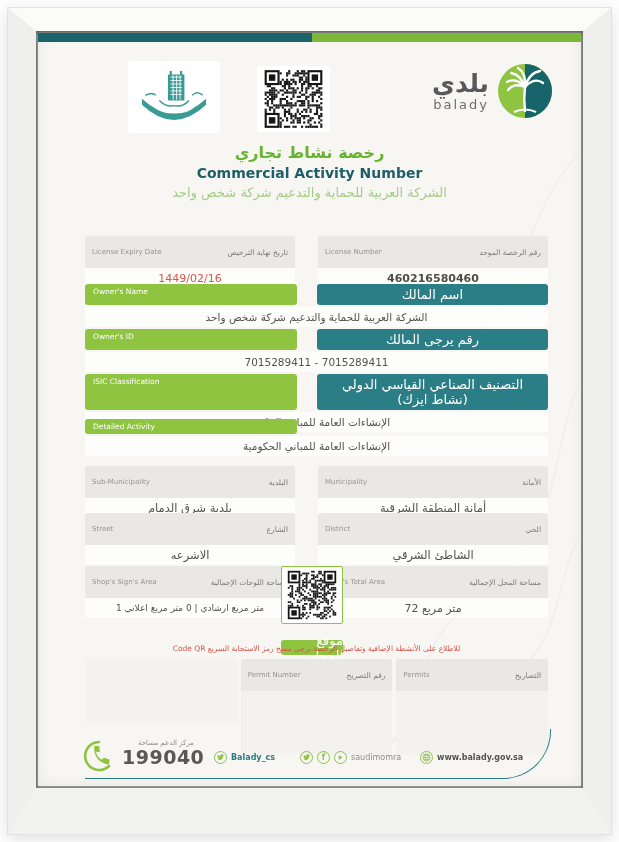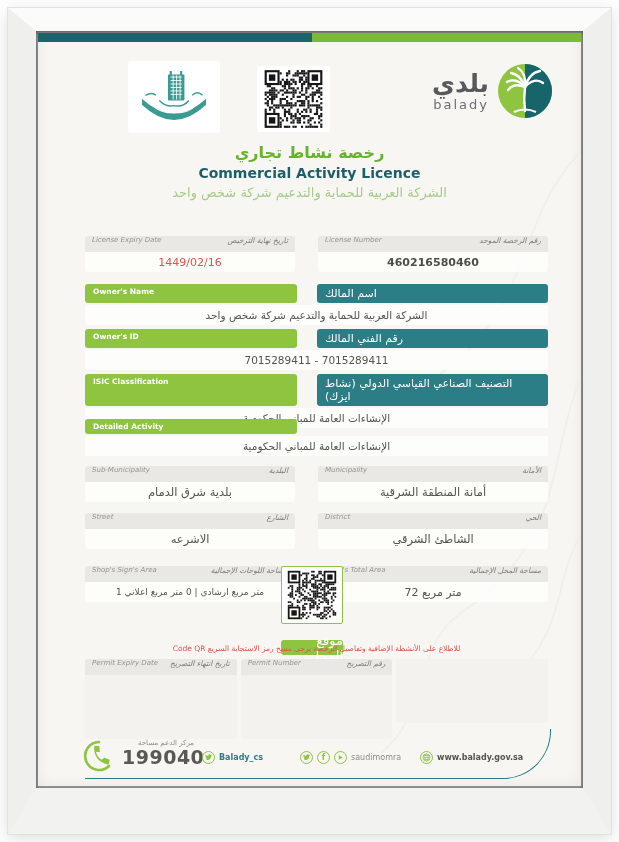--- a/index.html
+++ b/index.html
@@ -31,36 +31,36 @@
   .balady-ar { font-size:25px; font-weight:bold; color:#58595b; line-height:1; letter-spacing:0; }
   .balady-en { font-size:13px; color:#6d6e71; letter-spacing:2px; margin-top:1px; }
 
   
   .titleblock { position:absolute; left:0; right:0; top:110px; text-align:center; }
   .t-ar { font-size:16px; font-weight:bold; color:#67b32e; }
   .t-en { font-size:14px; font-weight:bold; color:#1d5e68; margin-top:3px; }
   .t-co { font-size:13px; color:#a6cc88; margin-top:4px; }
 
   
-  .labelbar { height:16px; background:#e9e8e5; border-radius:3px 3px 0 0;
-              display:flex; align-items:flex-start; justify-content:space-between; padding:0 7px;font-style:italic; }
+  .labelbar { height:32px; background:#e9e8e5; border-radius:3px 3px 0 0;
+              display:flex; align-items:center; justify-content:space-between; padding:0 7px; }
   .labelbar .en { font-size:7px; color:#96948f; }
   .labelbar .ar { font-size:7.5px; color:#7d7b76; direction:rtl; }
   .valuebox { height:20px; background:rgba(253,253,251,.92); border-radius:0 0 3px 3px;
               display:flex; align-items:center; justify-content:center;
               font-size:11px; color:#55534d; }
   .pos { position:absolute; }
 
   
   .fwrow { position:absolute; left:47px; width:463px; }
   .fwhead { display:flex; gap:20px; }
   .greenbar { width:212px; background:#8ec440; border-radius:3px; color:#fff;
-              font-size:7.5px; font-weight:bold; padding:3px 8px; }
+              font-size:7.5px; font-weight:normal; padding:3px 8px; }
   .tealbar  { flex:1; background:#2b7e85; border-radius:3px; color:#fff;
-              font-size:11px; text-align:left; padding:3px 8px; direction:rtl; }
+              font-size:13px; text-align:center; padding:3px 8px; direction:rtl; }
   .fwvalue { margin-top:2px; background:#fdfdfb; border-radius:3px; height:20px;
              display:flex; align-items:center; justify-content:center;
              font-size:10.5px; color:#54524c; }
 
   
   .qr-shop { position:absolute; left:243px; top:533px; width:62px; }
   .qr-shop .qrbox { width:62px; height:58px; background:#fff; border:1px solid #8ec440; border-radius:2px; padding:2px; }
   .qr-shop svg { width:100%; height:100%; display:block; }
   .map-btn { margin-top:16px; height:15px; background:#8ec440; border-radius:3px; color:#fff;
              font-size:13px; display:flex; align-items:center; justify-content:center; direction:rtl; cursor:pointer; }
@@ -437,21 +437,21 @@
               <path d="M28 24 C29 14 26 8 21 5"></path>
               <path d="M28 24 C31 14 37 9 43 8"></path>
               <path d="M28 24 C34 17 41 16 46 20"></path>
             </g>
             <path d="M17 49 Q28 44 39 49" stroke="#fff" stroke-width="2.2" fill="none"></path>
           </svg>
         </div>
 
         <div class="titleblock">
           <div class="t-ar">رخصة نشاط تجاري</div>
-          <div class="t-en">Commercial Activity Licence</div>
+          <div class="t-en">Commercial Activity Number</div>
           <div class="t-co">الشركة العربية للحماية والتدعيم شركة شخص واحد</div>
         </div>
 
         <div class="pos" style="left:47px; top:203px; width:210px;">
           <div class="labelbar">
             <span class="en">License Expiry Date</span>
             <span class="ar">تاريخ نهاية الترخيص</span>
           </div>
           <div class="valuebox" style="color:#d9544a;">1449/02/16</div>
         </div>
@@ -466,21 +466,21 @@
         <div class="fwrow" style="top:251px;">
           <div class="fwhead">
             <div class="greenbar">Owner's Name</div>
             <div class="tealbar">اسم المالك</div>
           </div>
           <div class="fwvalue" dir="rtl">الشركة العربية للحماية والتدعيم شركة شخص واحد</div>
         </div>
         <div class="fwrow" style="top:296px;">
           <div class="fwhead">
             <div class="greenbar">Owner's ID</div>
-            <div class="tealbar">رقم الفني المالك</div>
+            <div class="tealbar">رقم يرجى المالك</div>
           </div>
           <div class="fwvalue">7015289411 - 7015289411</div>
         </div>
         <div class="fwrow" style="top:341px;">
           <div class="fwhead">
             <div class="greenbar">ISIC Classification</div>
             <div class="tealbar">التصنيف الصناعي القياسي الدولي (نشاط ايزك)</div>
           </div>
           <div class="fwvalue" dir="rtl">الإنشاءات العامة للمباني الحكومية</div>
         </div>
@@ -808,50 +808,50 @@
                 <rect x="10.344827586206897" y="79.31034482758622" width="10.344827586206897" height="10.344827586206897" fill="#161616"></rect>
               </svg>
           </div>
           <div class="map-btn">موقع المحل</div>
         </div>
 
         <div class="qrnote">للاطلاع على الأنشطة الإضافية وتفاصيل الرخصة يرجى مسح رمز الاستجابة السريع Code QR</div>
 
         <div class="ptable">
           <div class="pcol">
-            <div class="labelbar">
-              <span class="en">Permit Expiry Date</span>
-              <span class="ar">تاريخ انتهاء التصريح</span>
-            </div>
             <div class="pbody"></div>
           </div>
           <div class="pcol">
             <div class="labelbar">
               <span class="en">Permit Number</span>
               <span class="ar">رقم التصريح</span>
             </div>
             <div class="pbody"></div>
           </div>
           <div class="pcol">
+            <div class="labelbar">
+              <span class="en">Permits</span>
+              <span class="ar">التصاريح</span>
+            </div>
             <div class="pbody"></div>
           </div>
         </div>
 
         <div class="f-curve"></div>
 
         <svg class="pos" style="left:44px; top:706px;" width="34" height="34" viewBox="0 0 34 34">
           <path d="M17 3 a14 14 0 1 0 10 24" fill="none" stroke="#8ec440" stroke-width="2.6" stroke-linecap="round"></path>
           <path d="M12.5 11.5 c1.2 3.4 3.6 6 7.2 7.6 l2.4-2.2 c.4-.4 1-.5 1.5-.3 1.2.5 2.5.8 3.8.9 .7.1 1.2.6 1.2 1.3 l-.2 3.2 c0 .7-.6 1.2-1.3 1.2 C17.3 22.6 10.6 16.2 10 6.4 c0-.7.5-1.3 1.2-1.3 l3.2-.2 c.7 0 1.3.5 1.3 1.2 .1 1.3.4 2.6.9 3.8 .2.5.1 1.1-.3 1.5 z" fill="#8ec440" transform="rotate(8 17 17) scale(0.92) translate(2 3)"></path>
         </svg>
         <div class="support-block">
           <div class="support-label">مركز الدعم مساحة</div>
           <div class="support-number">199040</div>
         </div>
 
-        <div class="f-item" style="left:164px; top:718px;">
+        <div class="f-item" style="left:176px; top:718px;">
           <span class="circle-icon">
             <svg width="8" height="7" viewBox="0 0 12 10">
                 <path d="M1 8.5 C3.5 9.3 6.6 8.8 8.2 6.4 C9.2 5 9.4 3.4 9.3 2.6 L10.8 1 L9.2 1.4 L10.2 0 L8.4 .8 C7.2 -.4 5 .2 4.9 1.9 C4.9 2.3 5 2.6 5 2.6 C3.4 2.6 1.9 1.8 .9 .8 C.2 2.6 1 4.3 2.2 5 C1.7 5 1.2 4.9 .8 4.7 C.9 5.9 2 6.9 3.1 7.1 C2.4 7.6 1.6 7.7 1 8.5 Z" fill="#8ec440"></path>
               </svg>
           </span>
           <span class="handle">Balady_cs</span>
         </div>
 
         <div class="f-item" style="left:262px; top:718px;">
           <span class="circle-icon">

